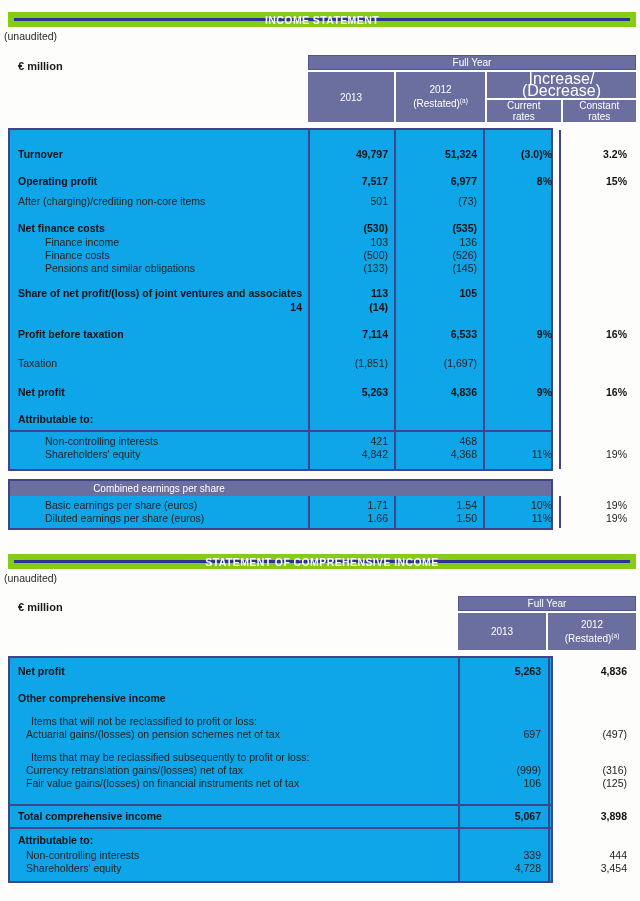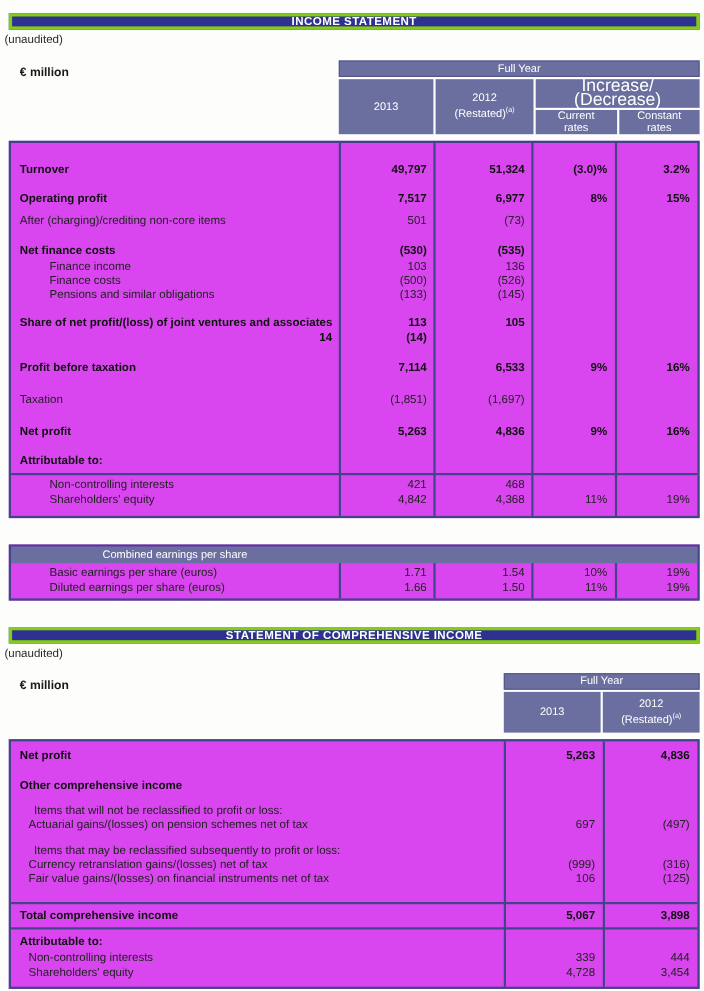--- a/index.html
+++ b/index.html
@@ -8,21 +8,21 @@
     font-family:"Liberation Sans","DejaVu Sans",sans-serif;
     color:#1d1d1d;
     -webkit-font-smoothing:antialiased;
     overflow:hidden;
   }
   .page{position:relative;width:640px;height:901px;background:#fdfdfc;padding-top:12px;box-sizing:border-box;}
 
   
   .title-bar{
     margin-left:8px;width:628px;height:15px;box-sizing:border-box;
-    background:#2E3192;border:3px solid #84cc16;
+    background:#2E3192;border:6px solid #84cc16;
     color:#ffffff;font-size:10.5px;font-weight:bold;letter-spacing:.4px;
     display:flex;align-items:center;justify-content:center;
   }
   .unaudited{margin:3px 0 0 4px;font-size:10.5px;color:#2a2a2a;height:13px;line-height:13px;}
 
   .hdr-zone{position:relative;margin-left:8px;width:628px;}
   .currency{position:absolute;left:10px;top:5px;font-size:11px;font-weight:bold;color:#1a1a1a;}
   .hdr-box{position:absolute;top:0;right:0;border-radius:23px;}
   .fy-bar{
     height:15px;background:#6B6F9F;border:1px solid #53568c;box-sizing:border-box;
@@ -37,22 +37,22 @@
 
   
   .hdr1-cols{display:grid;grid-template-columns:86px 89px 149px;column-gap:2px;height:50px;}
   .incdec{display:flex;flex-direction:column;row-gap:2px;background:transparent;}
   .incdec-top{flex:0 0 26px;background:#6B6F9F;color:#fff;font-size:16px;line-height:12px;
     display:flex;align-items:center;justify-content:center;white-space:pre-line;text-align:center;}
   .incdec-sub{flex:1;display:grid;grid-template-columns:1fr 1fr;column-gap:2px;}
 
   
   .tbl{
-    position:relative;margin-left:8px;width:628px;box-sizing:border-box;
-    border:2px solid #41448A;background:#d946ef;
+    position:relative;margin-left:8px;width:545px;box-sizing:border-box;
+    border:2px solid #41448A;background:#0ea5e9;
   }
   .vline{position:absolute;top:0;bottom:0;width:2px;background:#41448A;}
   .rows{position:relative;}
 
   .r{display:grid;grid-template-columns:298px 86px 89px 76px 75px;
      font-size:10.5px;line-height:13px;color:#222;}
   .r .lbl{padding-left:8px;}
   .r.sub .lbl{padding-left:35px;}
   .r .num{text-align:right;padding-right:6px;}
   .r .pct{text-align:right;padding-right:7px;}
@@ -83,21 +83,21 @@
   .g10{margin-top:10px;padding-left:13px;}
   .total-row{margin-top:14px;border-top:2px solid #41448A;border-bottom:2px solid #41448A;
      padding:4px 0;}
   .g5{margin-top:5px;}
   .g2{margin-top:2px;}
   .pb6{padding-bottom:6px;}
 
   .footnote{margin:17px 0 0 12px;font-size:10.5px;color:#2a2a2a;}
   .footnote sup{font-size:7px;vertical-align:super;margin-right:4px;}
 
-  .mt8{margin-top:24px;}
+  .mt8{margin-top:8px;}
   .mt24{margin-top:24px;}
   .mt12{margin-top:12px;}
   .mt11{margin-top:11px;}
   .mt6{margin-top:6px;}
   .h67{height:67px;}
   .h54{height:54px;}
 </style>
 </head>
 <body>
 

